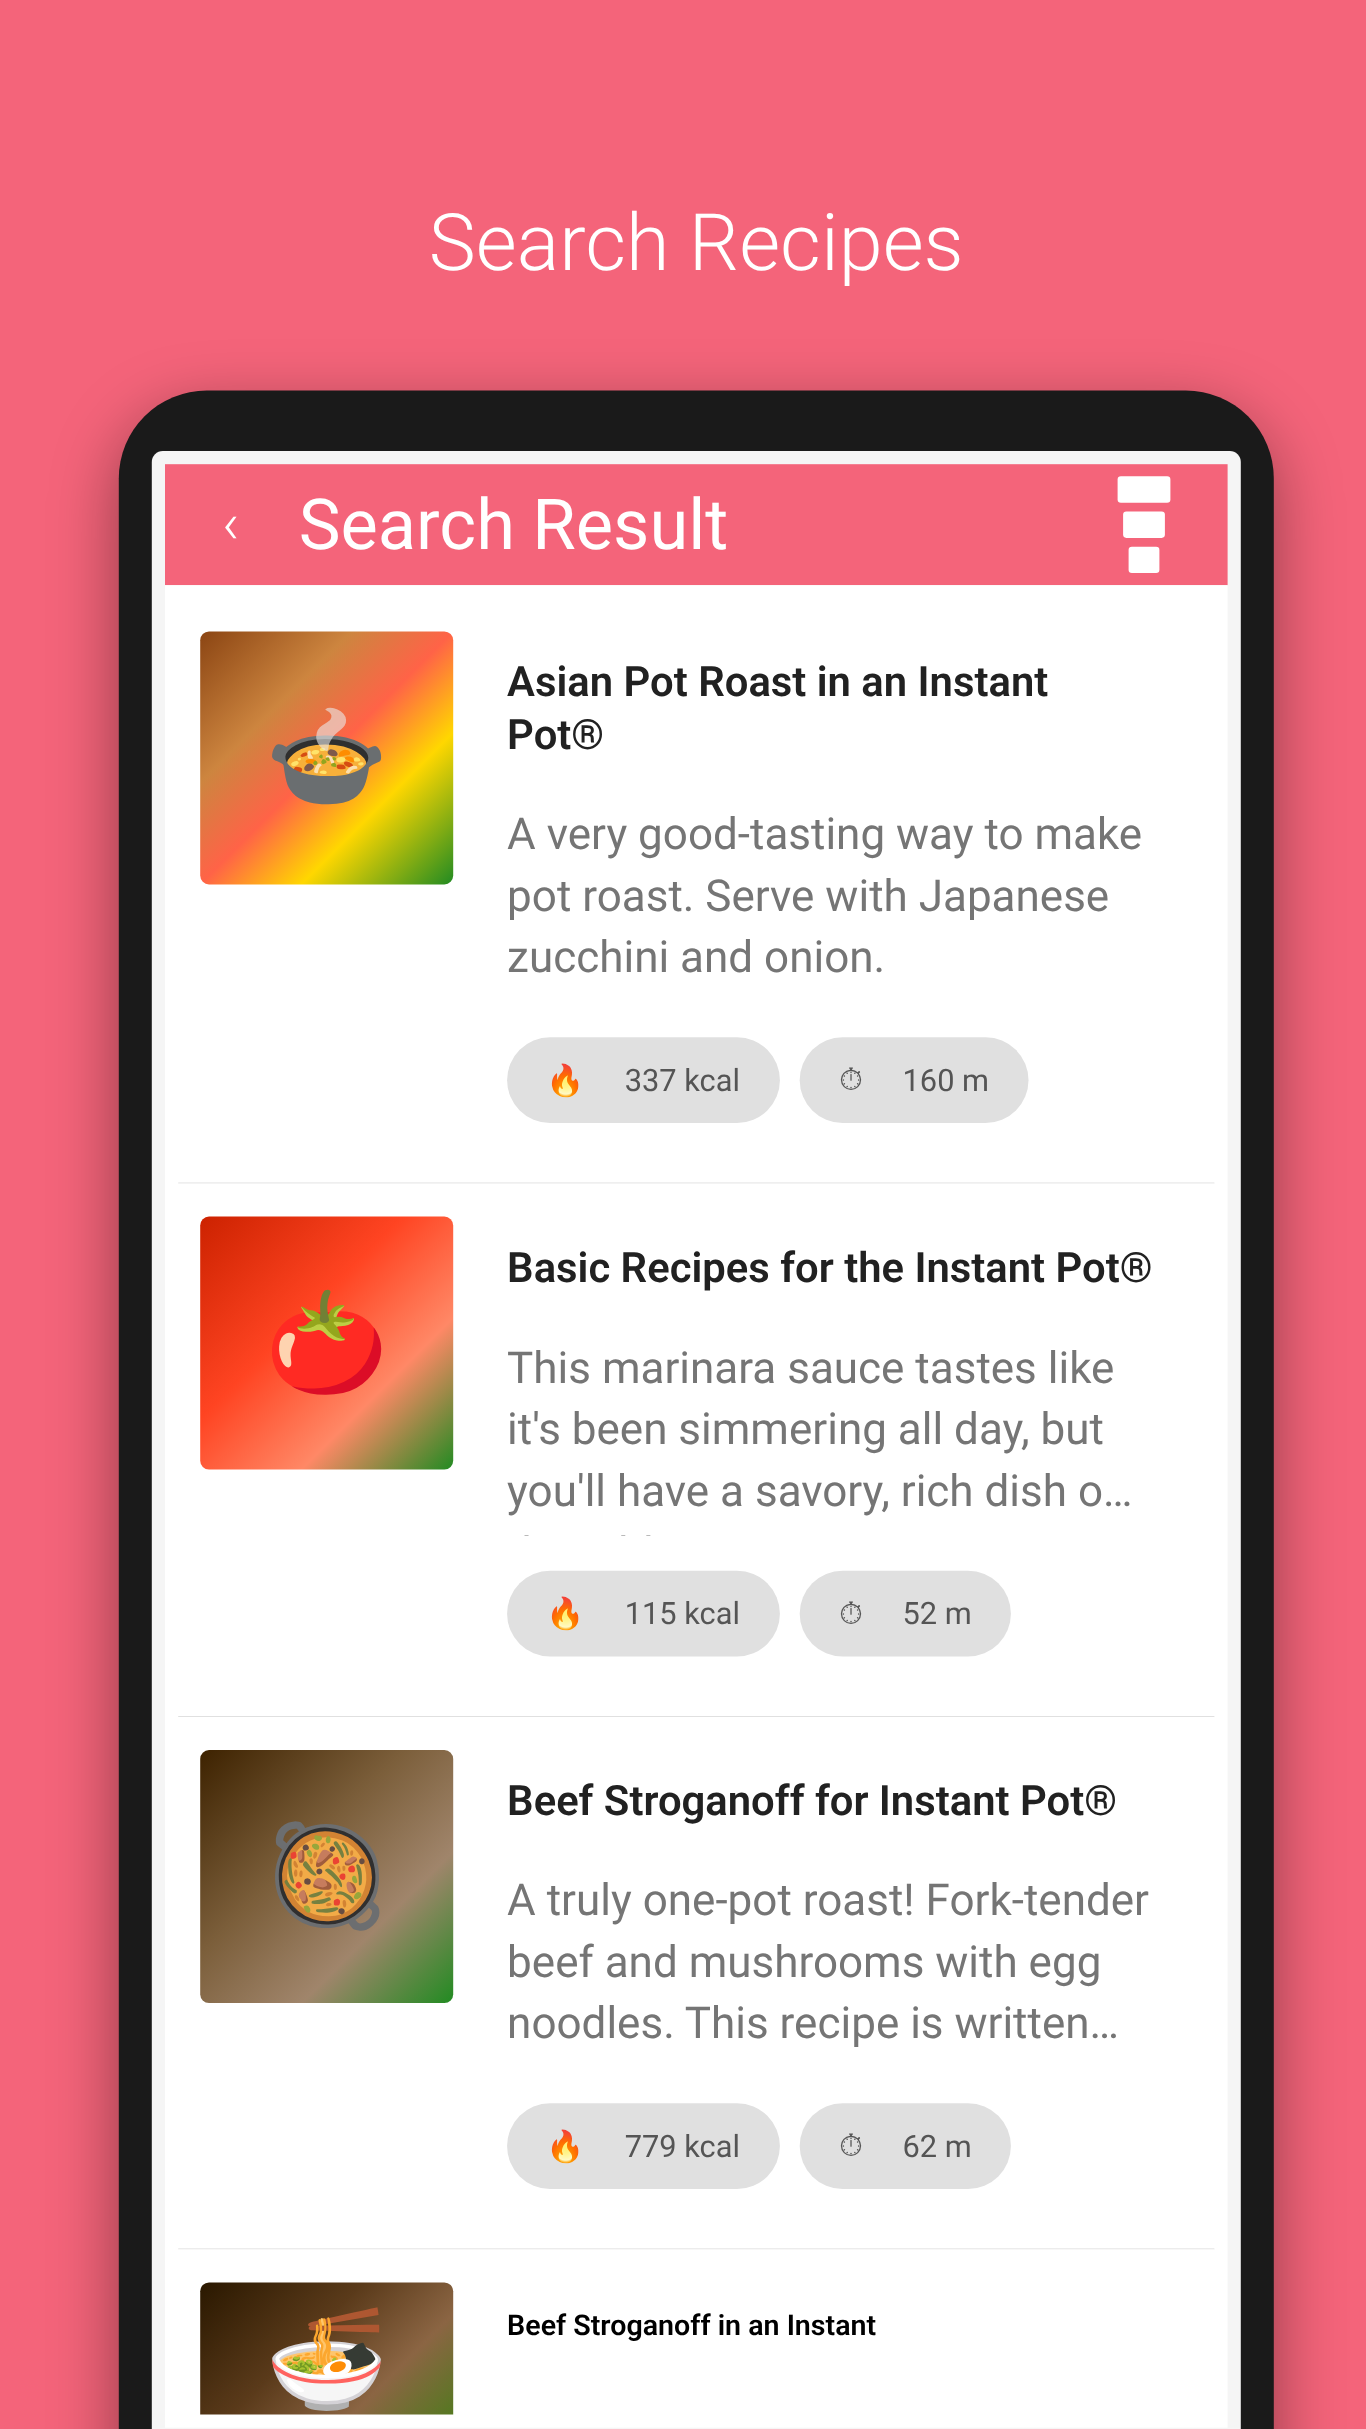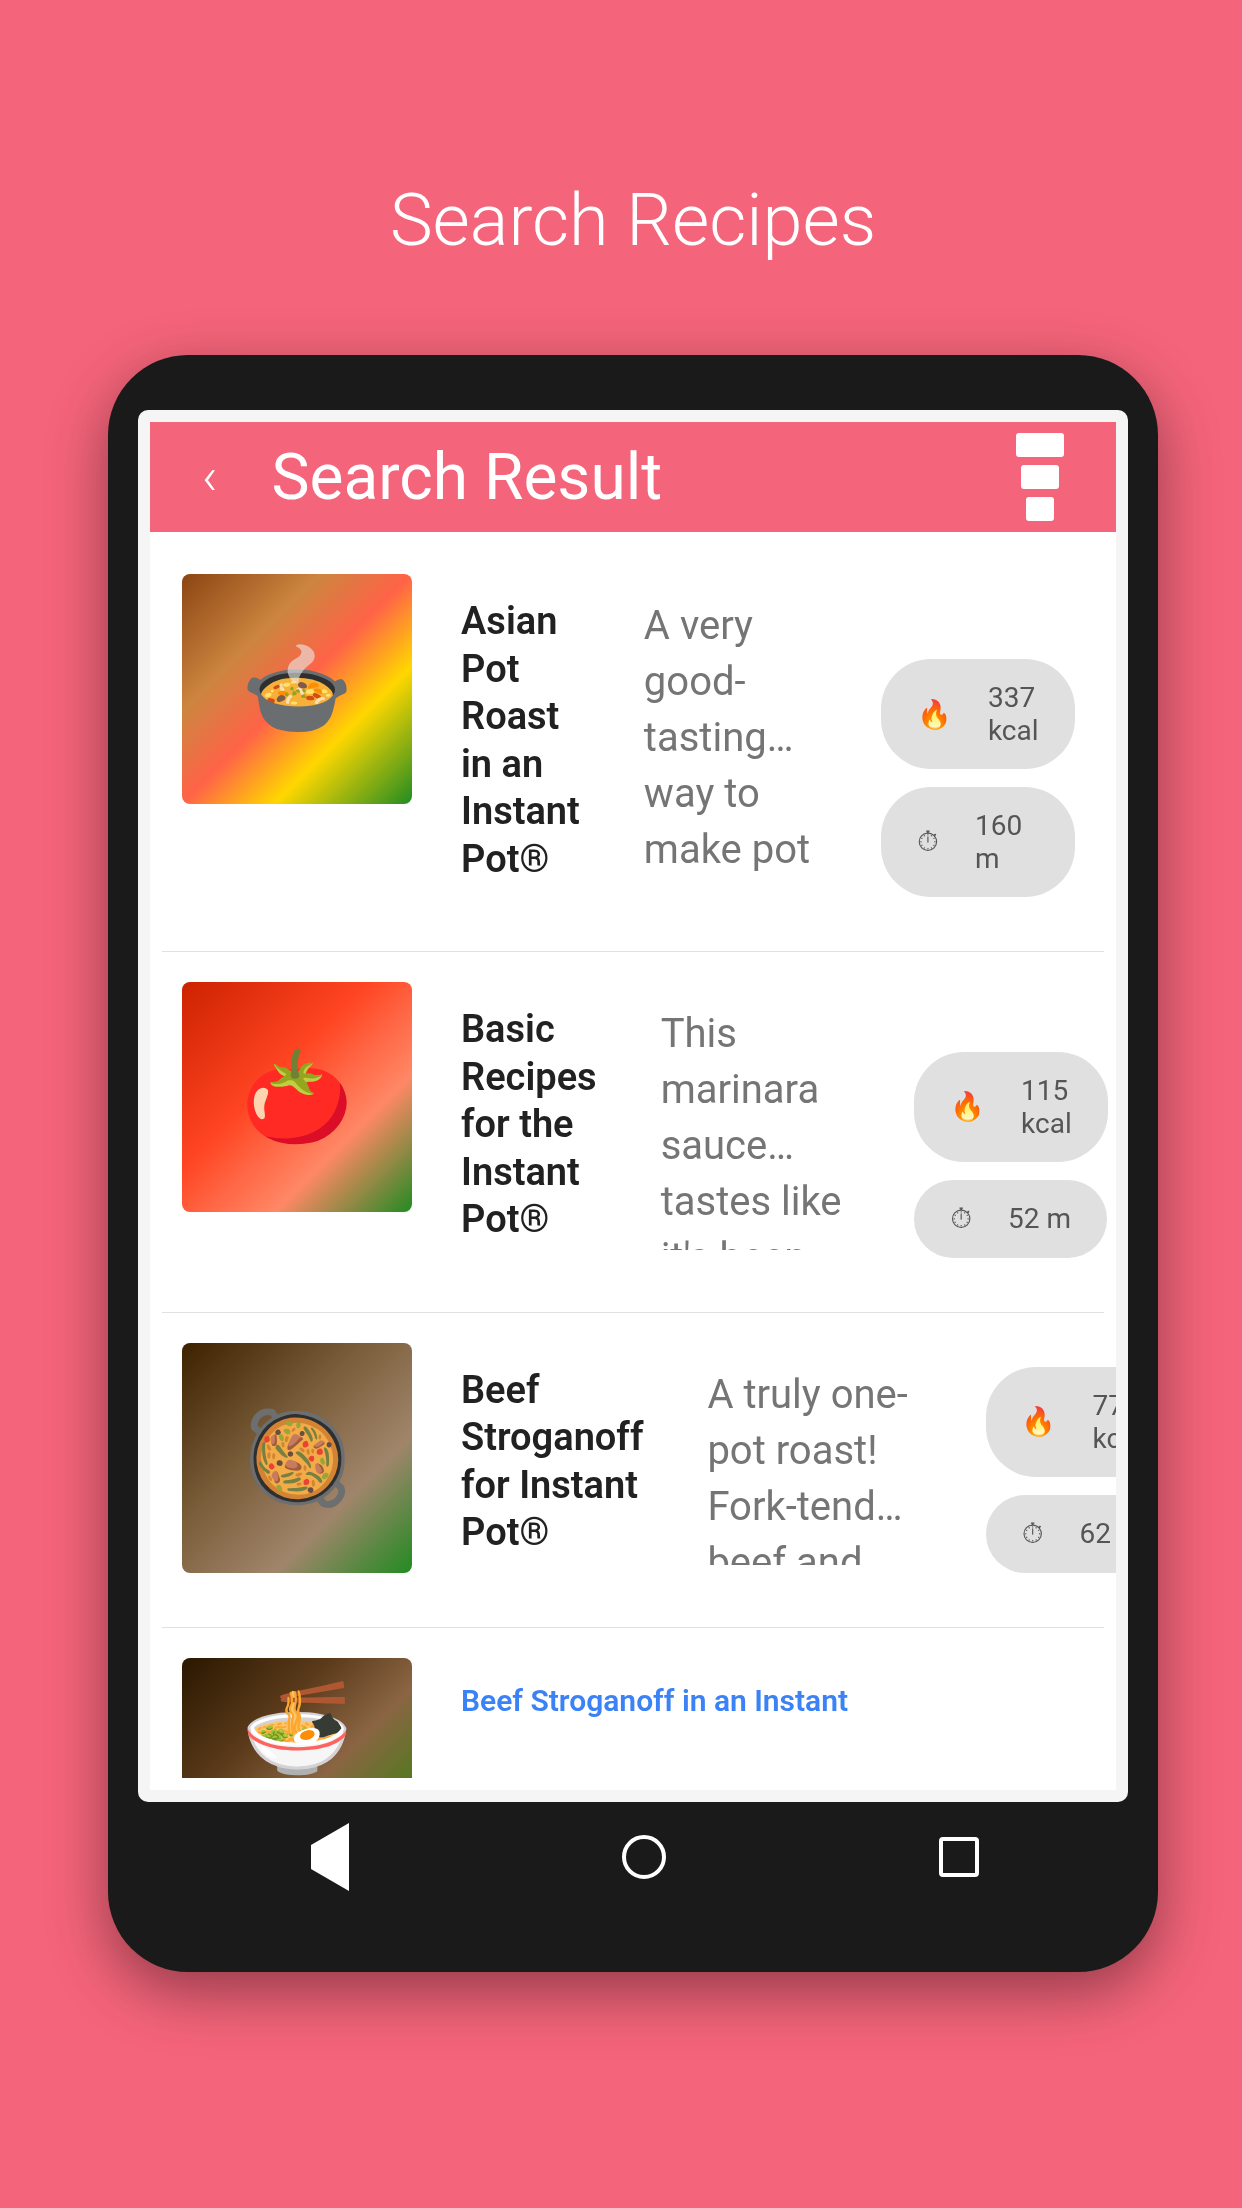--- a/index.html
+++ b/index.html
@@ -158,23 +158,22 @@
       position: absolute;
       top: 50%;
       left: 50%;
       transform: translate(-50%, -50%);
       font-size: 90px;
     }
 
     .recipe-info {
       flex: 1;
       display: flex;
-      flex-direction: row;
+      flex-direction: column;
       justify-content: space-between;
-      gap: 40px;
     }
 
     .recipe-title {
       font-size: 38px;
       font-weight: 600;
       color: #212121;
       line-height: 1.25;
       margin-bottom: 14px;
     }
 
@@ -271,23 +270,23 @@
       flex-shrink: 0;
       margin-right: 25px;
       overflow: hidden;
     }
 
     .recipe-info-partial {
       flex: 1;
     }
 
     .recipe-title-partial {
-      font-size: 30px;
+      font-size: 26px;
       font-weight: 600;
-      color: #3b82f6;
+      color: #000000;
       line-height: 1.25;
     }
 
     
     .filter-lines {
       display: flex;
       flex-direction: column;
       gap: 8px;
       cursor: pointer;
     }

